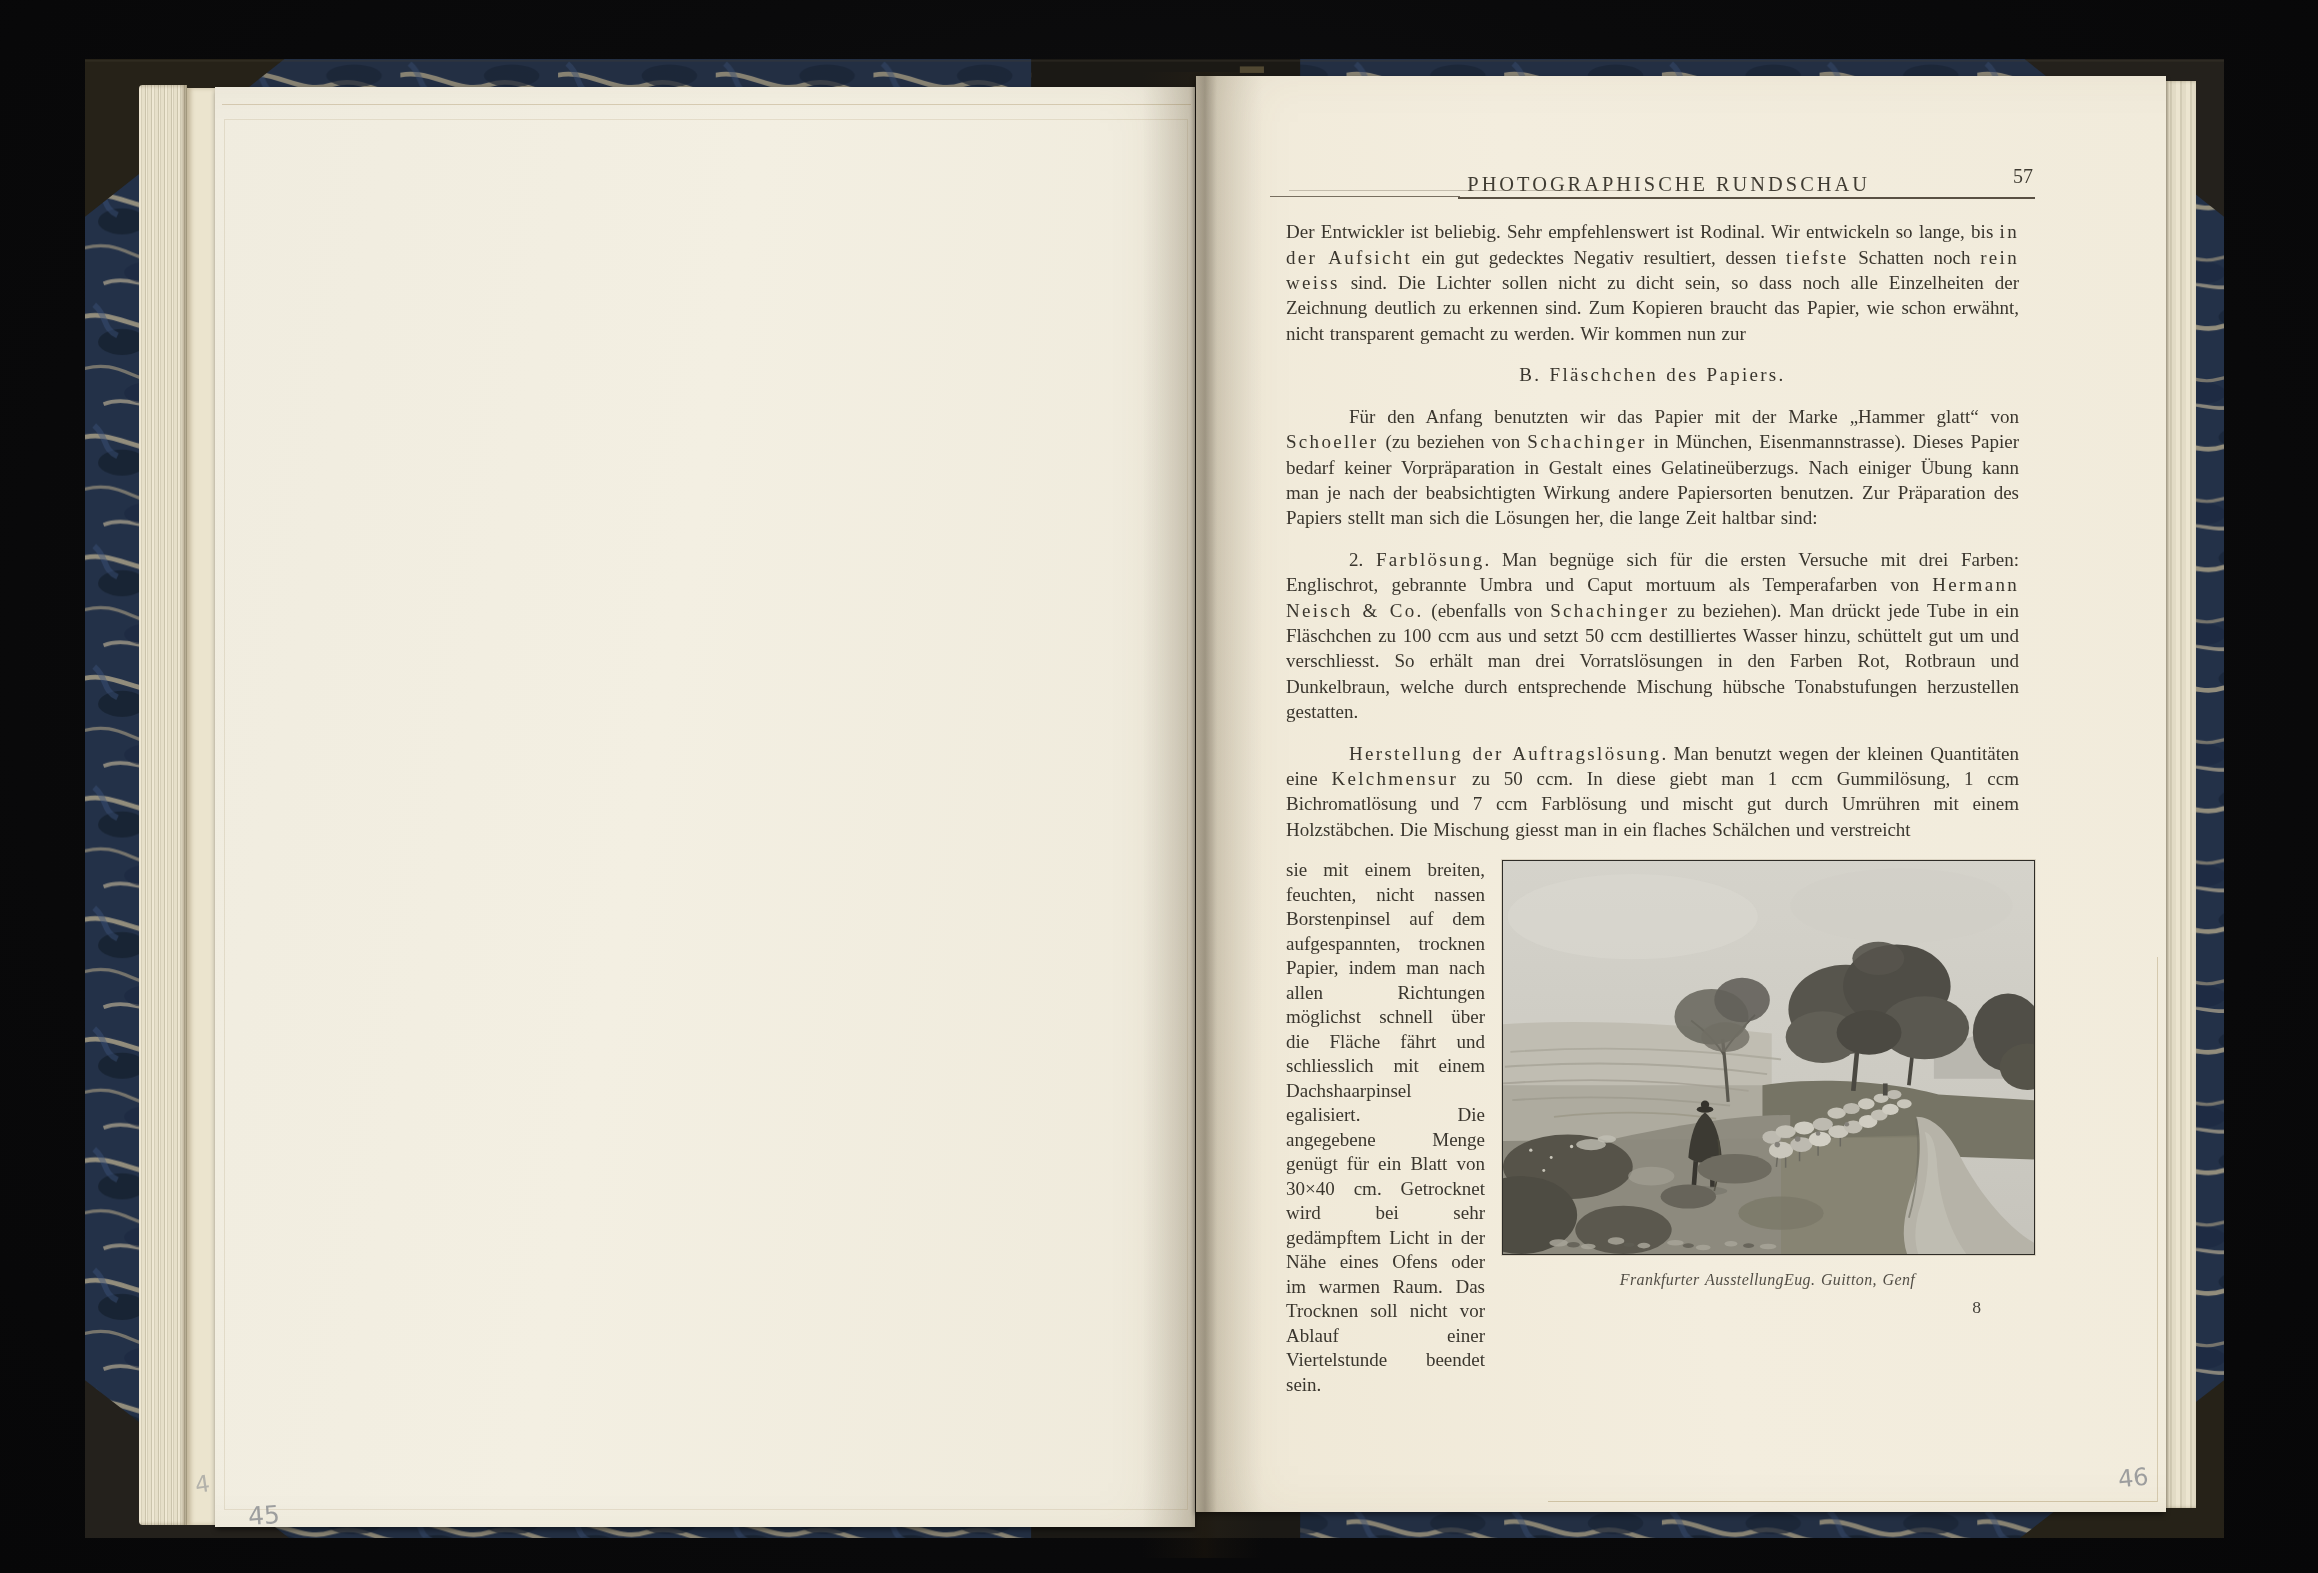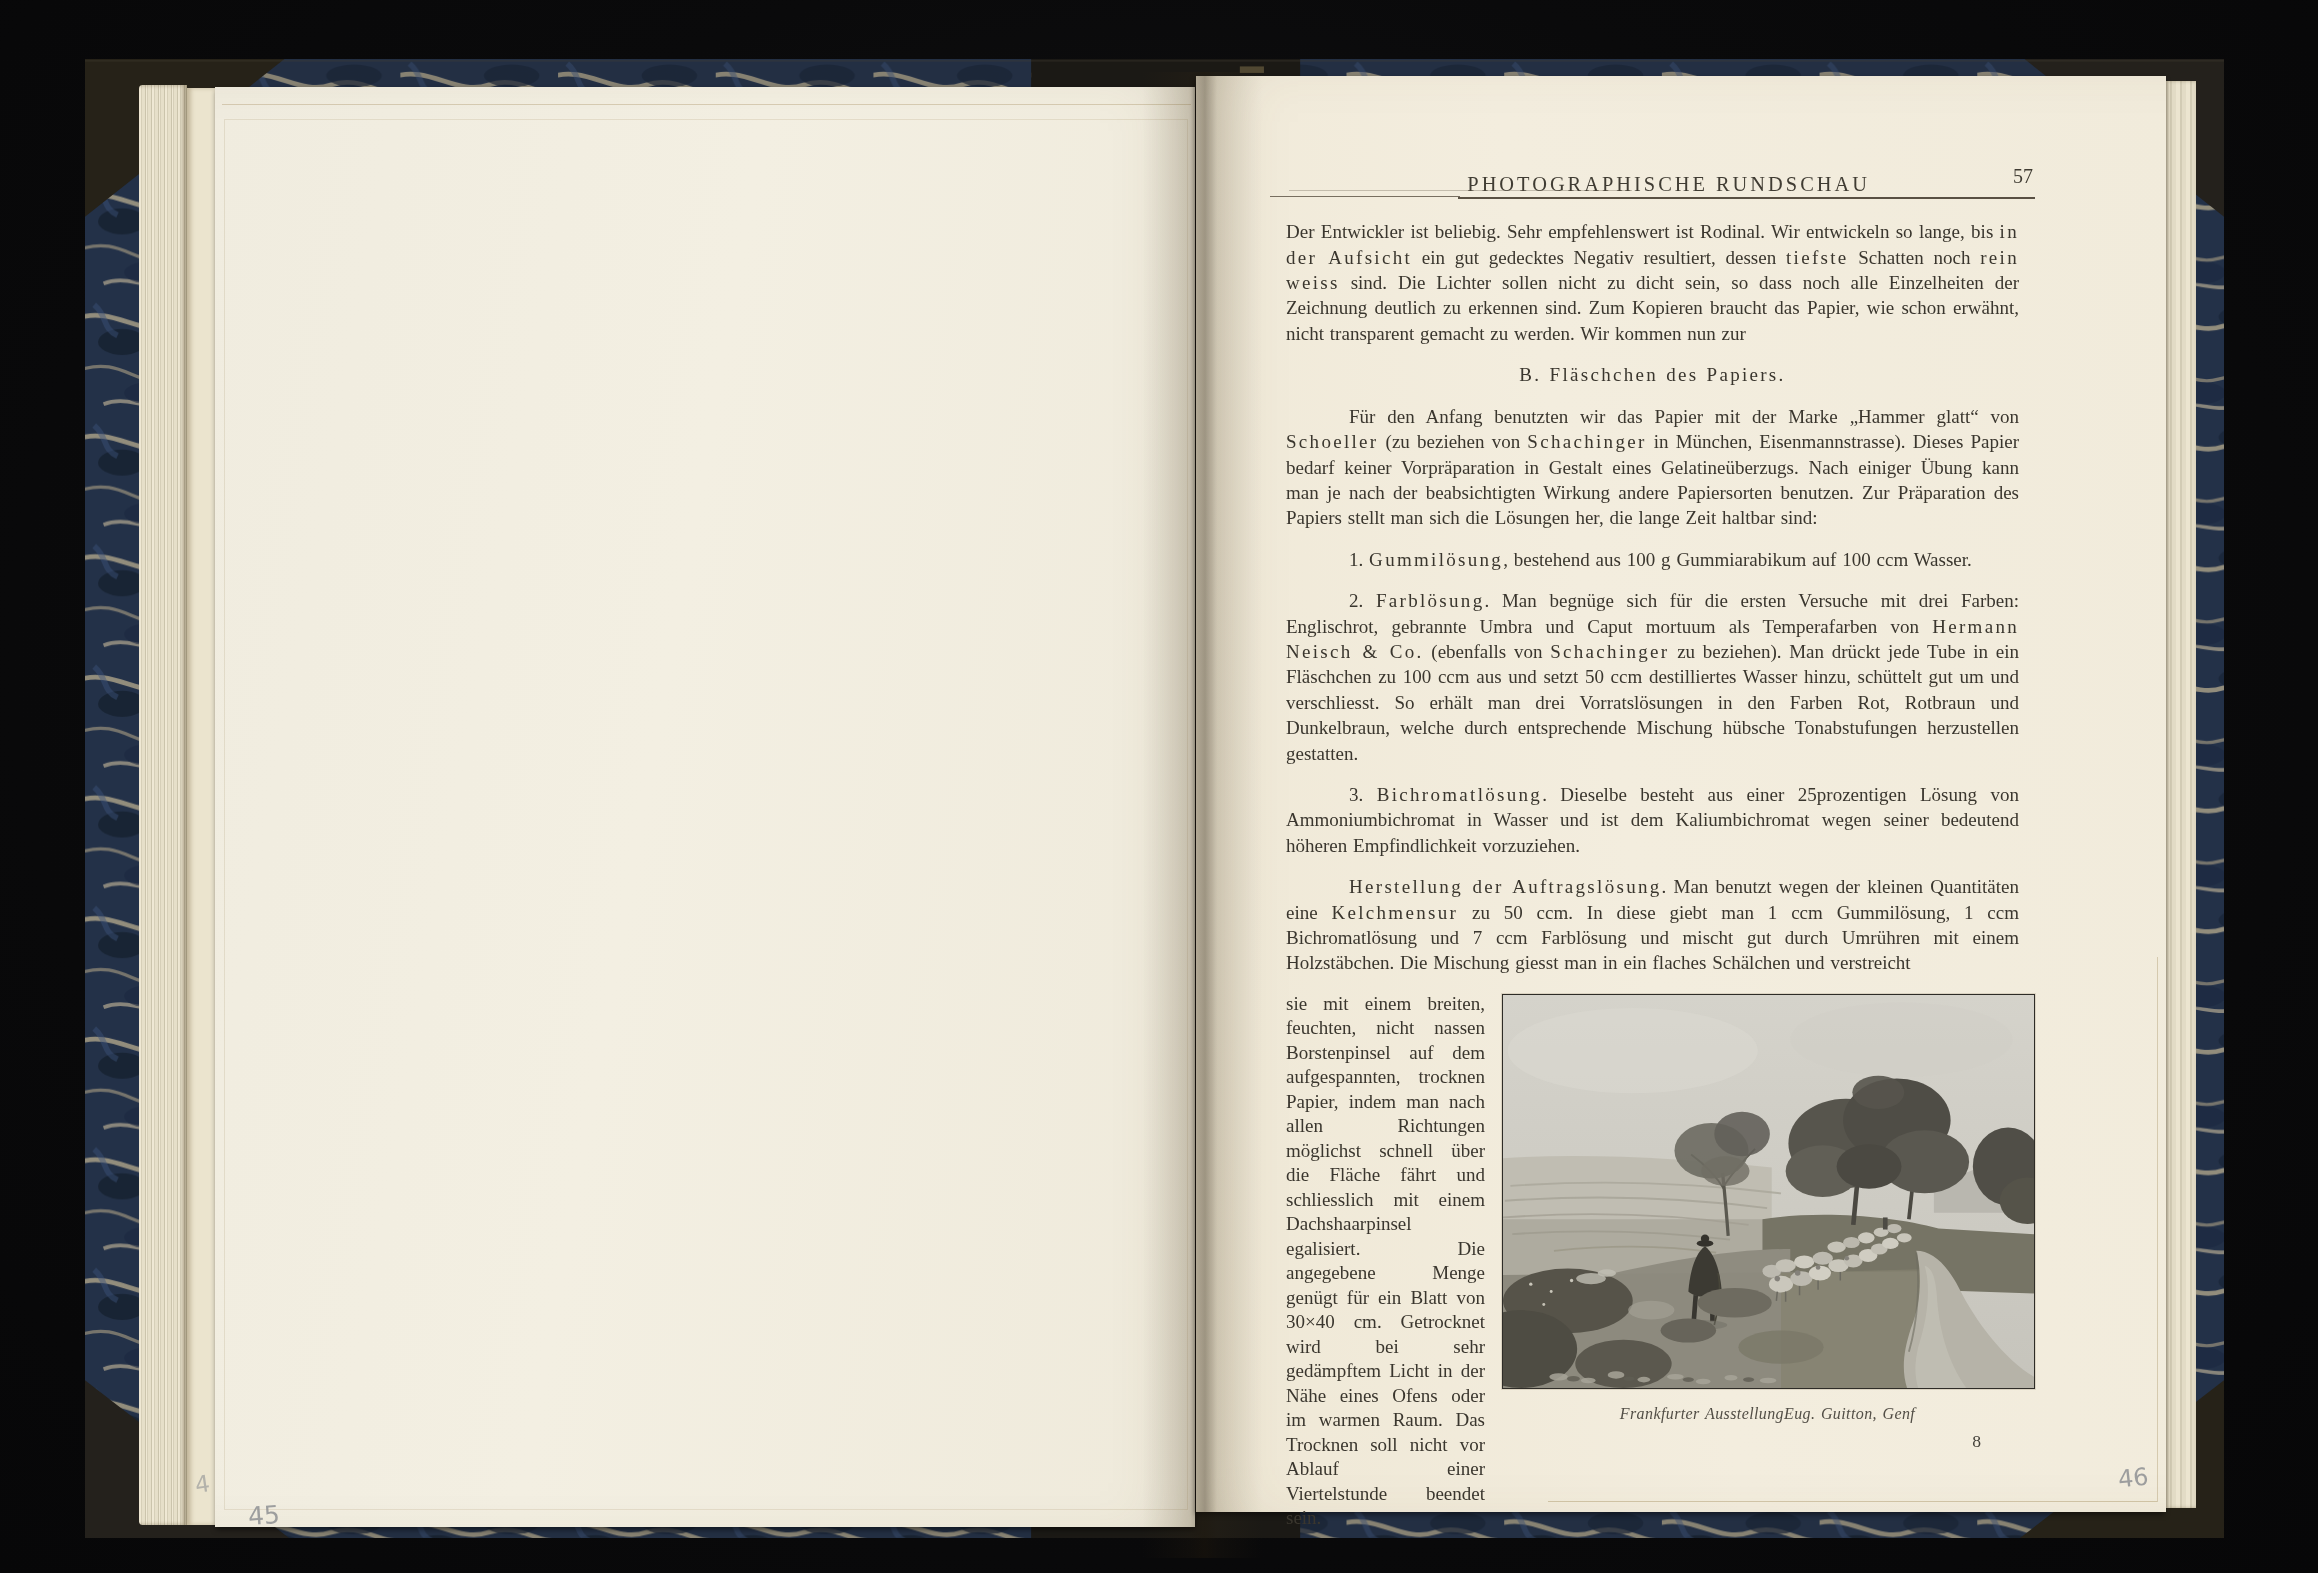--- a/index.html
+++ b/index.html
@@ -132,23 +132,21 @@
           <i class="r3"></i>
             <i class="r1"></i>
             <i class="r2"></i>
         </div>
 
         <div class="text-flow">
           <div>
               <p class="para body"><span>Der Entwickler ist beliebig.  Sehr empfehlenswert ist Rodinal.  Wir entwickeln so lange, bis </span><span class="sperr">in der Aufsicht</span><span> ein gut gedecktes Negativ resultiert, dessen </span><span class="sperr">tiefste</span><span> Schatten noch </span><span class="sperr">rein weiss</span><span> sind.  Die Lichter sollen nicht zu dicht sein, so dass noch alle Einzelheiten der Zeichnung deutlich zu erkennen sind.  Zum Kopieren braucht das Papier, wie schon erwähnt, nicht transparent gemacht zu werden.  Wir kommen nun zur</span></p>
               <p class="para heading"><span>B. Fläschchen des Papiers.</span></p>
               <p class="para body indent"><span>Für den Anfang benutzten wir das Papier mit der Marke „Hammer glatt“ von </span><span class="sperr">Schoeller</span><span> (zu beziehen von </span><span class="sperr">Schachinger</span><span> in München, Eisenmannstrasse).  Dieses Papier bedarf keiner Vorpräparation in Gestalt eines Gelatineüberzugs.  Nach einiger Übung kann man je nach der beabsichtigten Wirkung andere Papiersorten benutzen.  Zur Präparation des Papiers stellt man sich die Lösungen her, die lange Zeit haltbar sind:</span></p>
-              <p class="para body indent"><span>1. </span><span class="sperr">Gummilösung</span><span>, bestehend aus 100 g Gummiarabikum auf 100 ccm Wasser.</span></p>
               <p class="para body indent"><span>2. </span><span class="sperr">Farblösung</span><span>.  Man begnüge sich für die ersten Versuche mit drei Farben: Englischrot, gebrannte Umbra und Caput mortuum als Temperafarben von </span><span class="sperr">Hermann Neisch &amp; Co.</span><span> (ebenfalls von </span><span class="sperr">Schachinger</span><span> zu beziehen).  Man drückt jede Tube in ein Fläschchen zu 100 ccm aus und setzt 50 ccm destilliertes Wasser hinzu, schüttelt gut um und verschliesst.  So erhält man drei Vorratslösungen in den Farben Rot, Rotbraun und Dunkelbraun, welche durch entsprechende Mischung hübsche Tonabstufungen herzustellen gestatten.</span></p>
-              <p class="para body indent"><span>3. </span><span class="sperr">Bichromatlösung</span><span>.  Dieselbe besteht aus einer 25prozentigen Lösung von Ammoniumbichromat in Wasser und ist dem Kaliumbichromat wegen seiner bedeutend höheren Empfindlichkeit vorzuziehen.</span></p>
               <p class="para body indent"><span class="sperr">Herstellung der Auftragslösung</span><span>.  Man benutzt wegen der kleinen Quantitäten eine </span><span class="sperr">Kelchmensur</span><span> zu 50 ccm.  In diese giebt man 1 ccm Gummilösung, 1 ccm Bichromatlösung und 7 ccm Farblösung und mischt gut durch Umrühren mit einem Holzstäbchen.  Die Mischung giesst man in ein flaches Schälchen und verstreicht</span></p>
             </div>
 
           <figure class="plate">
             <div class="photo-frame">
               <svg viewBox="0 0 573 424">
                 <defs>
                   <linearGradient id="sky" x1="0" y1="0" x2="0" y2="1">
                     <stop offset="0" stop-color="#d5d3cb"></stop>
                       <stop offset="1" stop-color="#c6c4bc"></stop>

